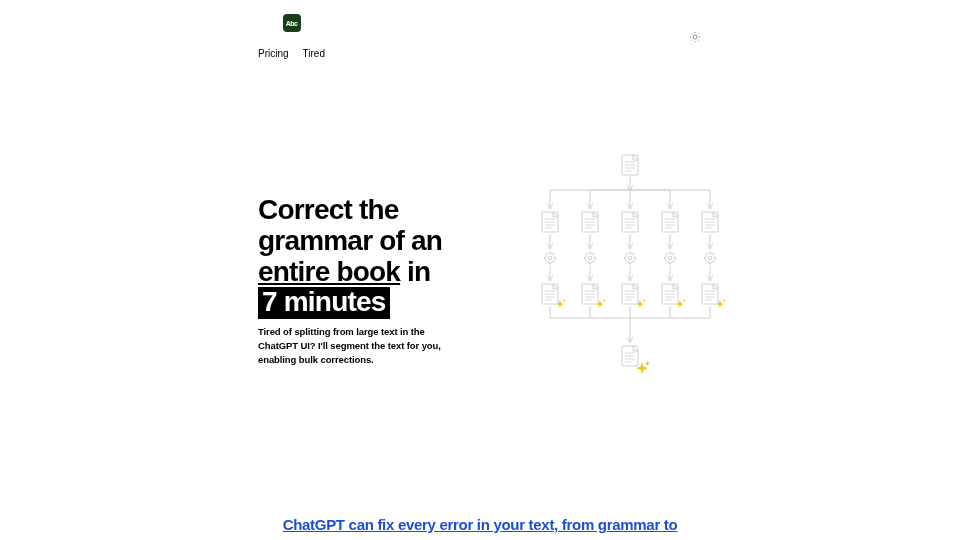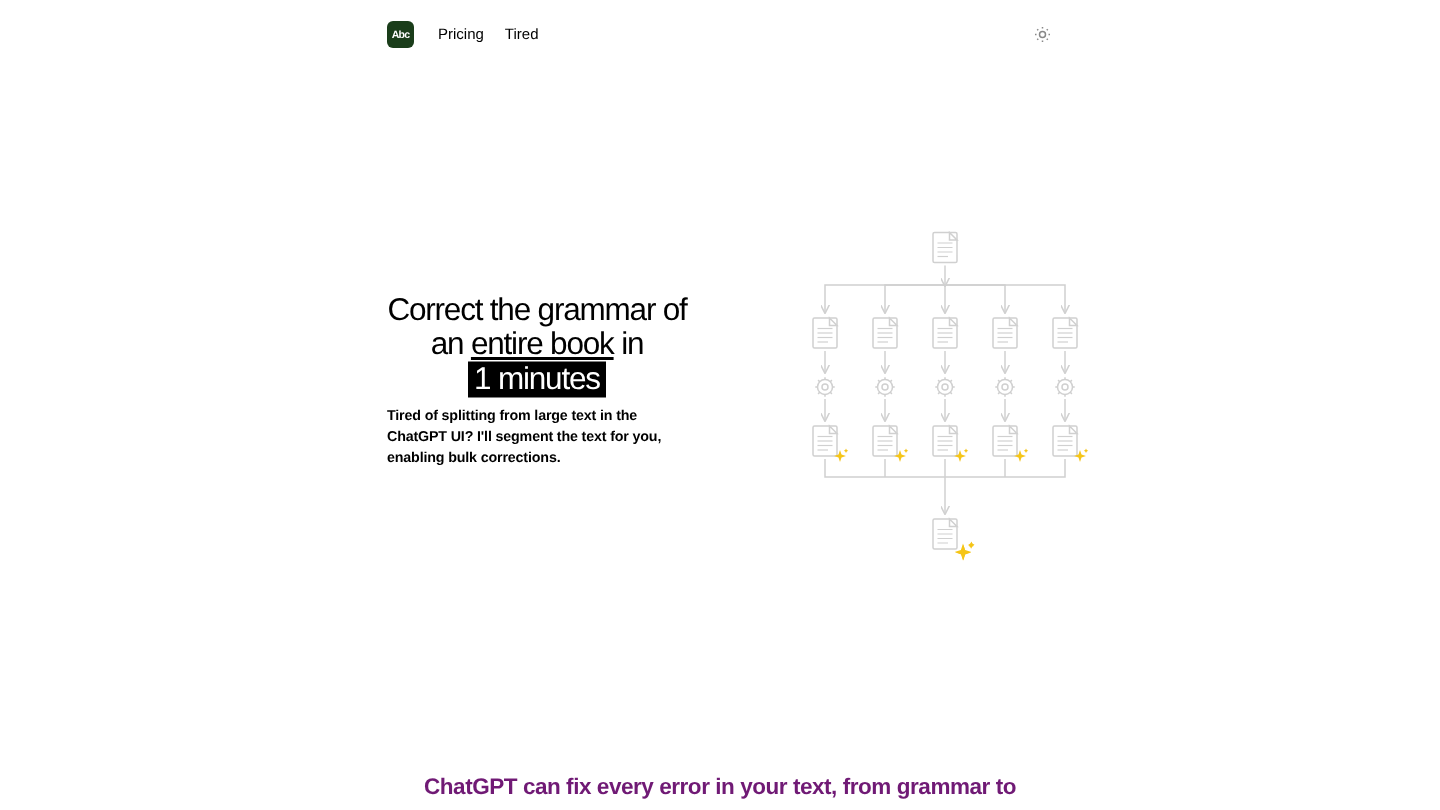--- a/index.html
+++ b/index.html
@@ -18,20 +18,21 @@
       right: 0;
       padding: 0 258px;
       display: flex;
       align-items: center;
       justify-content: space-between;
     }
     .header-left {
       display: flex;
       align-items: center;
       gap: 16px;
+      flex-direction: column;
     }
     .logo {
       width: 18px;
       height: 18px;
       background: #1a3d1a;
       border-radius: 4px;
       display: flex;
       align-items: center;
       justify-content: center;
       color: #fff;
@@ -58,26 +59,25 @@
       cursor: pointer;
       color: #888;
     }
     .hero {
       position: absolute;
       top: 195px;
       left: 258px;
       width: 200px;
     }
     .headline {
-      font-size: 21px;
+      font-size: 28px;
       line-height: 1.1;
-      font-weight: 400;
+      font-weight: 700;
       letter-spacing: -0.8px;
       color: #000;
-      text-align: center;
     }
     .headline .underline {
       text-decoration: underline;
       text-decoration-thickness: 2px;
       text-underline-offset: 2px;
     }
     .headline .highlight {
       background: #000;
       color: #fff;
       padding: 0 4px 1px 4px;
@@ -102,21 +102,22 @@
       position: absolute;
       top: 516px;
       left: 0;
       right: 0;
       text-align: center;
     }
     .section2 h2 {
       font-size: 15px;
       font-weight: 800;
       letter-spacing: -0.3px;
-      color: #701a75;
+      color: #1d4ed8;
+      text-decoration: underline;
     }
   </style>
 </head>
 <body>
 
 <div class="header">
   <div class="header-left">
     <div class="logo">Abc</div>
     <nav class="nav">
       <a href="#">Pricing</a>
@@ -133,21 +134,21 @@
       <line x1="2" y1="12" x2="4" y2="12"></line>
       <line x1="20" y1="12" x2="22" y2="12"></line>
       <line x1="4.93" y1="19.07" x2="6.34" y2="17.66"></line>
       <line x1="17.66" y1="6.34" x2="19.07" y2="4.93"></line>
     </svg>
   </div>
 </div>
 
 <div class="hero">
   <h1 class="headline">
-    <span>Correct the grammar of an </span><span class="underline">entire book</span><span> in </span><br><span class="highlight">1 minutes</span>
+    <span>Correct the grammar of an </span><span class="underline">entire book</span><span> in </span><br><span class="highlight">7 minutes</span>
   </h1>
   <p class="subtitle">Tired of splitting from large text in the ChatGPT UI? I'll segment the text for you, enabling bulk corrections.</p>
 </div>
 
 <div class="diagram">
   <svg width="220" height="235" viewBox="0 0 220 235">
     <defs>
       <marker id="arrow" markerWidth="6" markerHeight="6" refX="5" refY="3" orient="auto">
         <path d="M0,0 L6,3 L0,6" fill="none" stroke="#d0d0d0" stroke-width="1"></path>
       </marker>

